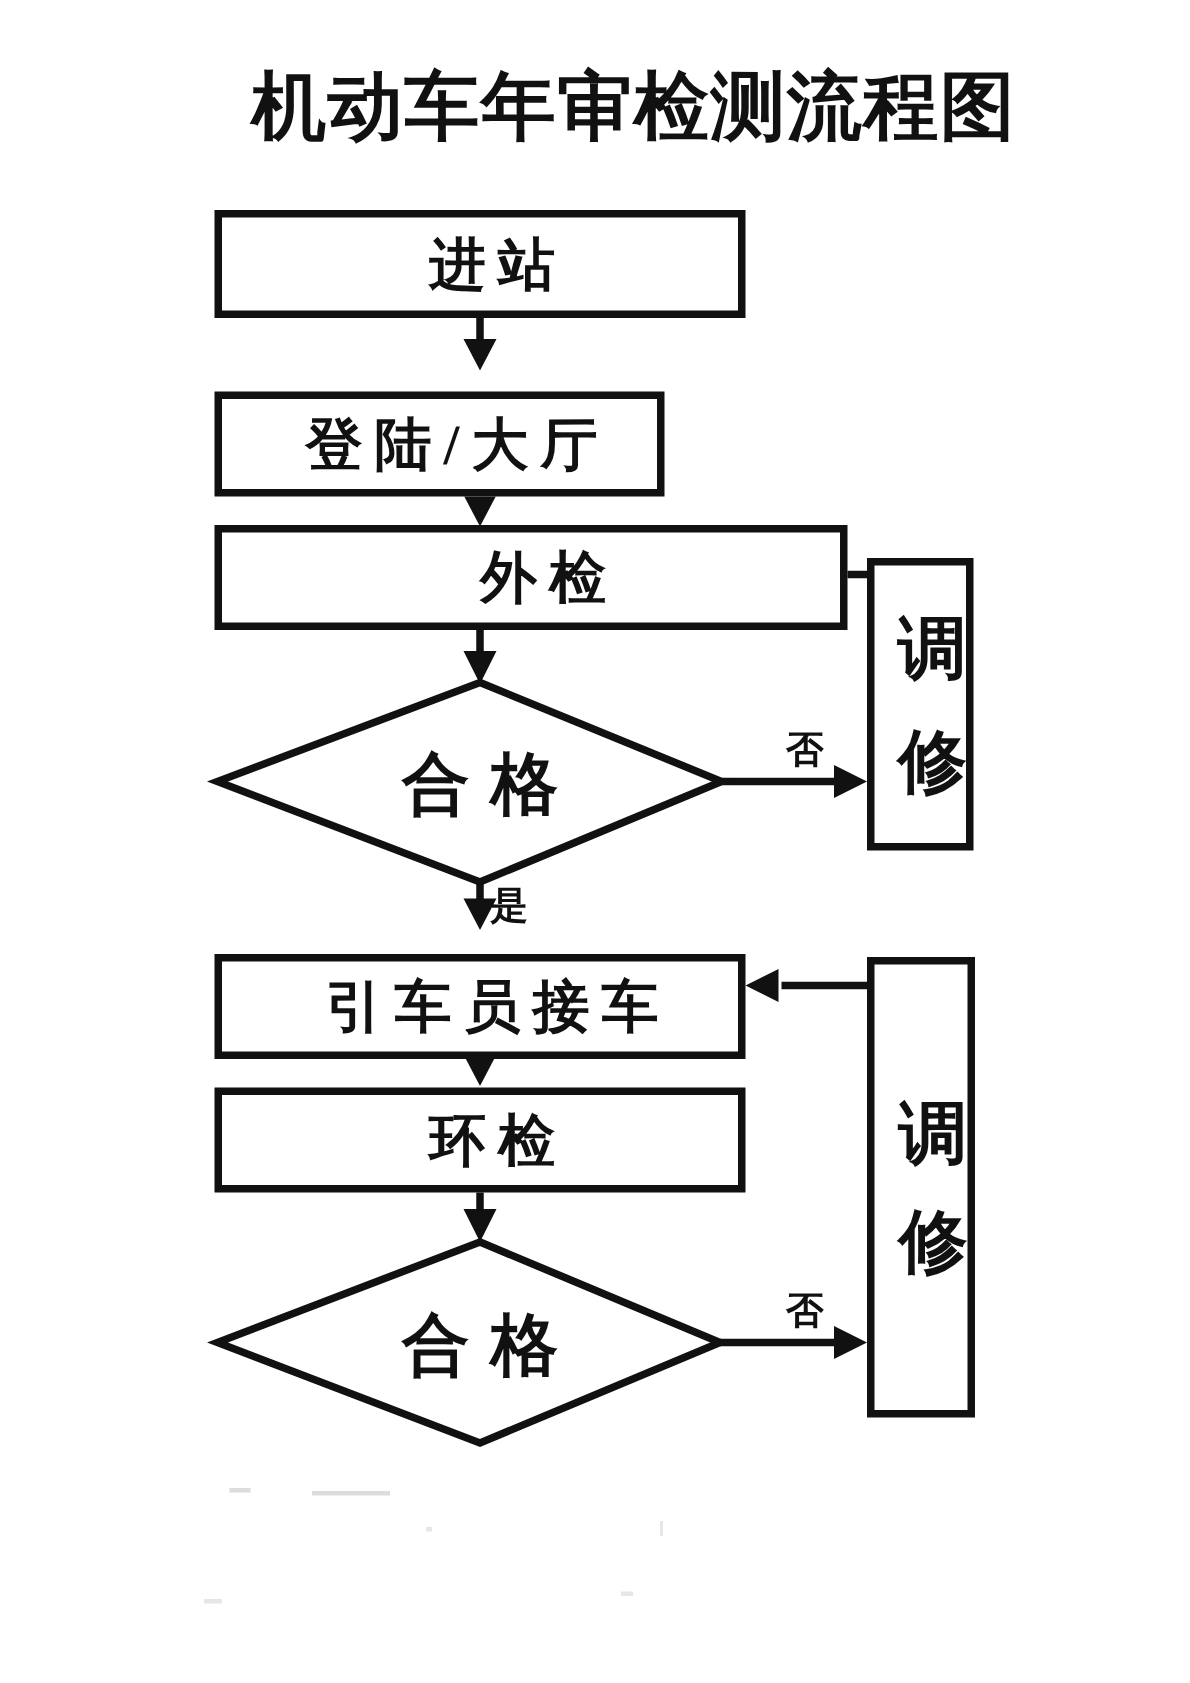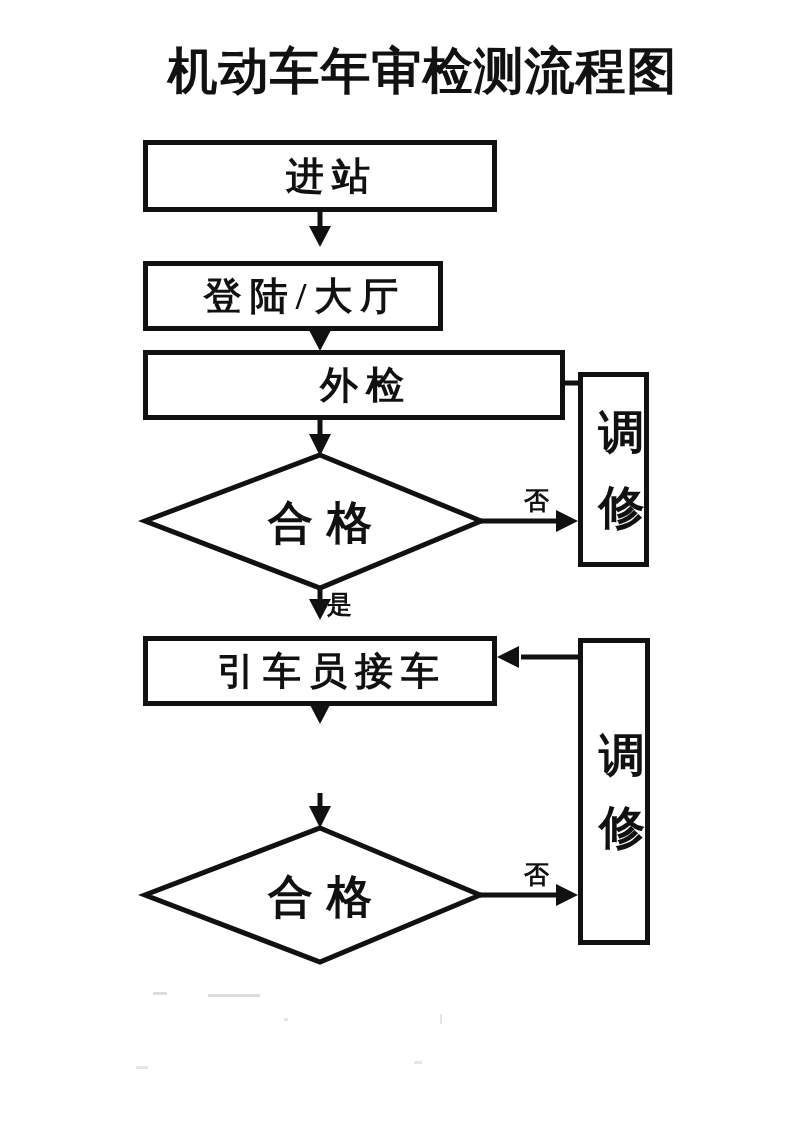--- a/index.html
+++ b/index.html
@@ -131,20 +131,23 @@
   </div>
 
   <div class="box" style="left:143px; top:350px; width:422px; height:70px;">
     <span class="box-label">外检</span>
   </div>
 
   <div class="box" style="left:143px; top:620px; width:354px; height:70px;margin-top:16px;">
     <span class="box-label">引车员接车</span>
   </div>
 
+  <div class="box" style="left:143px; top:725px; width:354px; height:70px;">
+    <span class="box-label">环检</span>
+  </div>
 
   <div class="box" style="left:578px; top:372px; width:71px; height:195px;">
     <span class="repair-label">调修</span>
   </div>
 
   <div class="box repair-tall" style="left:578px; top:638px; width:72px; height:307px;">
     <span class="repair-label">调修</span>
   </div>
 
   <div class="diamond-label" style="left:327px; top:523px;">合格</div>

